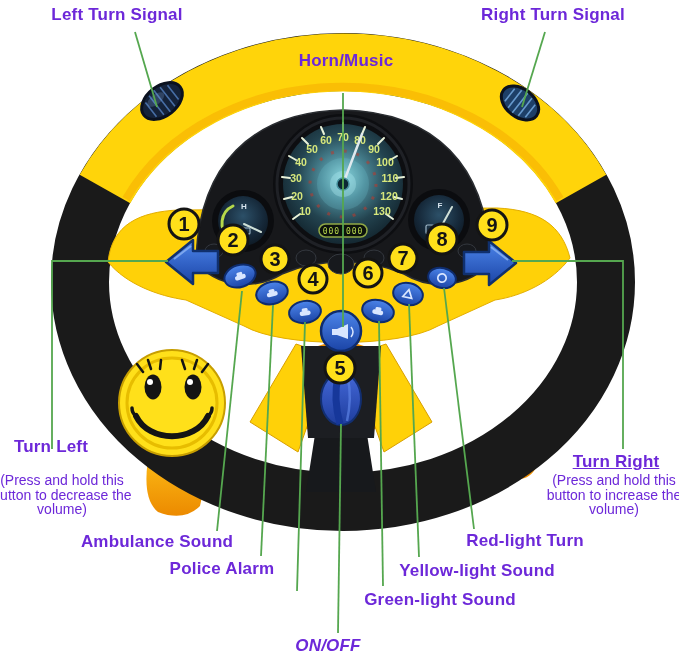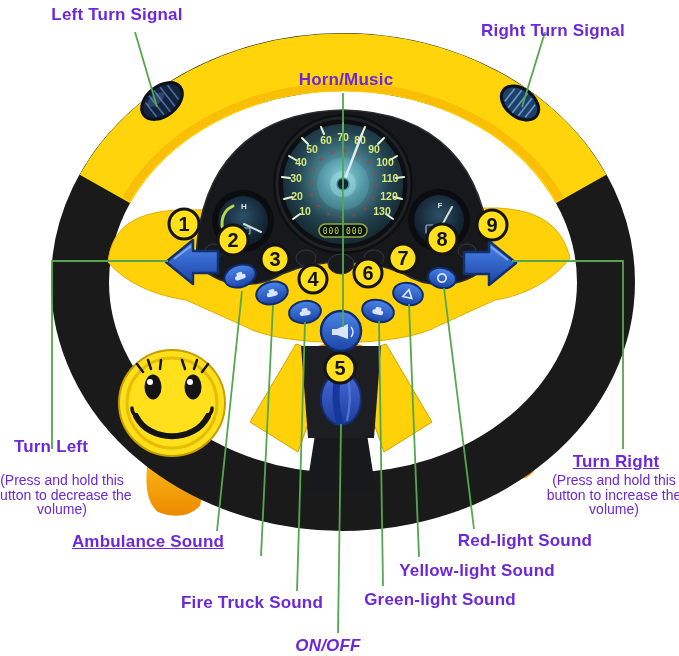--- a/index.html
+++ b/index.html
@@ -267,28 +267,28 @@
     <line x1="273" y1="305" x2="261" y2="556"></line>
     <line x1="305" y1="322" x2="297" y2="591"></line>
     <line x1="341" y1="424" x2="338" y2="633"></line>
     <line x1="379" y1="321" x2="383" y2="586"></line>
     <line x1="409" y1="304" x2="419" y2="557"></line>
     <line x1="444" y1="288" x2="474" y2="529"></line>
   </g>
 </svg>
 
   <div class="lbl" style="left:117px;top:6px;">Left Turn Signal</div>
-  <div class="lbl" style="left:553px;top:6px;margin-top:16px;">Right Turn Signal</div>
-  <div class="lbl" style="left:346px;top:71px;">Horn/Music</div>
+  <div class="lbl" style="left:553px;top:6px;">Right Turn Signal</div>
+  <div class="lbl" style="left:346px;top:52px;">Horn/Music</div>
 
   <div class="lbl bold" style="left:51px;top:438px;">Turn Left</div>
   <div class="lbl sub" style="left:62px;top:473px;width:146px;">(Press and hold this button to decrease the volume)</div>
 
   <div class="lbl bold" style="left:616px;top:453px;text-decoration:underline;">Turn Right</div>
   <div class="lbl sub" style="left:614px;top:473px;width:146px;">(Press and hold this button to increase the volume)</div>
 
-  <div class="lbl" style="left:148px;top:533px;text-decoration:underline;">Ambulance Sound</div>
-  <div class="lbl" style="left:252px;top:594px;">Fire Truck Sound</div>
+  <div class="lbl" style="left:157px;top:533px;">Ambulance Sound</div>
+  <div class="lbl" style="left:222px;top:560px;">Police Alarm</div>
   <div class="lbl" style="left:328px;top:637px;font-style:italic;">ON/OFF</div>
   <div class="lbl" style="left:477px;top:562px;">Yellow-light Sound</div>
   <div class="lbl" style="left:440px;top:591px;">Green-light Sound</div>
-  <div class="lbl" style="left:525px;top:532px;">Red-light Sound</div>
+  <div class="lbl" style="left:525px;top:532px;">Red-light Turn</div>
 </div>
 
 </body></html>

